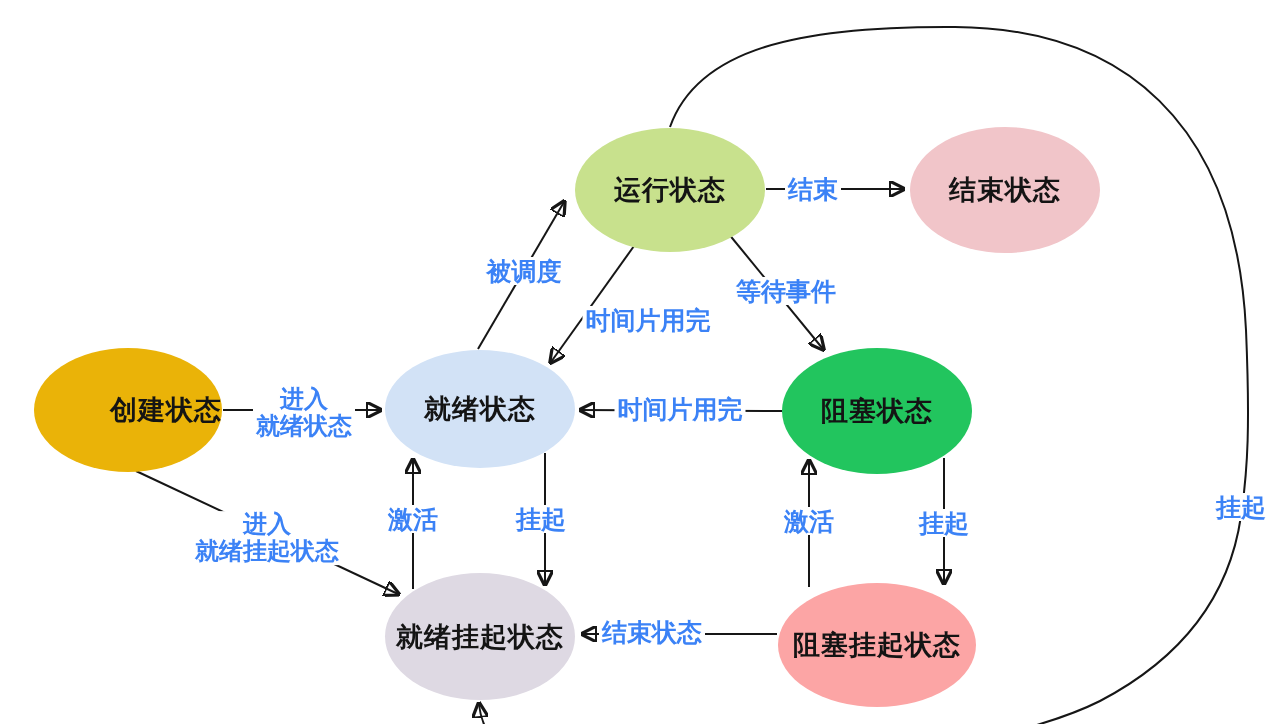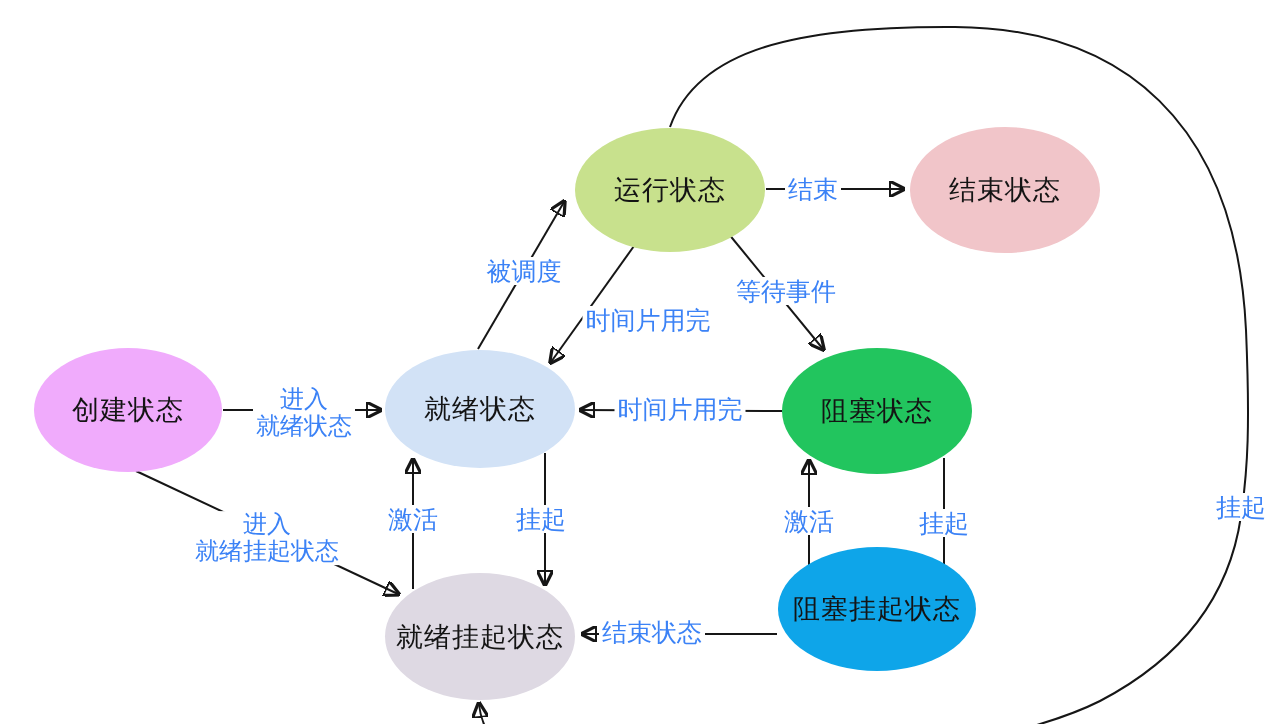--- a/index.html
+++ b/index.html
@@ -1,18 +1,18 @@
 <!DOCTYPE html>
 <html style="--stroke: #161616;"><head>
 <meta charset="utf-8">
 <style>
   html,body{margin:0;padding:0;background:#ffffff;}
   .stage{
     position:relative;width:1280px;height:724px;overflow:hidden;background:#fff;
-    font-family:"Liberation Sans","DejaVu Sans",sans-serif;color:#161616;
+    font-family:"Liberation Sans","DejaVu Sans",sans-serif;color:#161616;font-weight:bold;
   }
   svg.edges{position:absolute;left:0;top:0;width:1280px;height:724px;z-index:1;}
   svg.edges path{fill:none;stroke:var(--stroke,#161616);stroke-width:2;}
   .node{
     position:absolute;border-radius:50%;display:flex;align-items:center;justify-content:center;
     z-index:2;font-size:27px;letter-spacing:1px;color:#141414;
   }
   .elabel{
     position:absolute;transform:translate(-50%,-50%);background:#ffffff;
     font-size:25px;line-height:1.12;white-space:nowrap;padding:0 3px;text-align:center;
@@ -45,33 +45,33 @@
     <path d="M 944 458 L 944 583" marker-end="url(#arw)"></path>
     <path d="M 777 634 L 583 634" marker-end="url(#arw)"></path>
   </svg>
 
   <div class="node" style="left: 575px; top: 128px; width: 190px; height: 124px; background: rgb(200, 225, 141);">
     <span>运行状态</span>
   </div>
   <div class="node" style="left: 910px; top: 127px; width: 190px; height: 126px; background: rgb(241, 197, 201);">
     <span>结束状态</span>
   </div>
-  <div class="node" style="left: 34px; top: 348px; width: 188px; height: 124px; background: #f0abfc;">
+  <div class="node" style="left: 34px; top: 348px; width: 188px; height: 124px; background: #eab308; justify-content: flex-end;">
     <span>创建状态</span>
   </div>
   <div class="node" style="left: 385px; top: 350px; width: 190px; height: 118px; background: rgb(210, 226, 246);">
     <span>就绪状态</span>
   </div>
   <div class="node" style="left: 782px; top: 348px; width: 190px; height: 126px; background: #22c55e;">
     <span>阻塞状态</span>
   </div>
   <div class="node" style="left: 385px; top: 573px; width: 190px; height: 127px; background: rgb(222, 217, 227);">
     <span>就绪挂起状态</span>
   </div>
-  <div class="node" style="left: 778px; top: 547px; width: 198px; height: 124px; background: #0ea5e9;">
+  <div class="node" style="left: 778px; top: 583px; width: 198px; height: 124px; background: #fca5a5;">
     <span>阻塞挂起状态</span>
   </div>
 
   <div class="elabel" style="left:524px;top:271px;">被调度</div>
   <div class="elabel" style="left:600px;top:320px;margin-left:48px;">时间片用完</div>
   <div class="elabel" style="left:786px;top:291px;">等待事件</div>
   <div class="elabel" style="left:813px;top:189px;">结束</div>
   <div class="elabel" style="left:680px;top:409px;">时间片用完</div>
   <div class="elabel two" style="left:304px;top:413px;">
     <div>进入</div>

